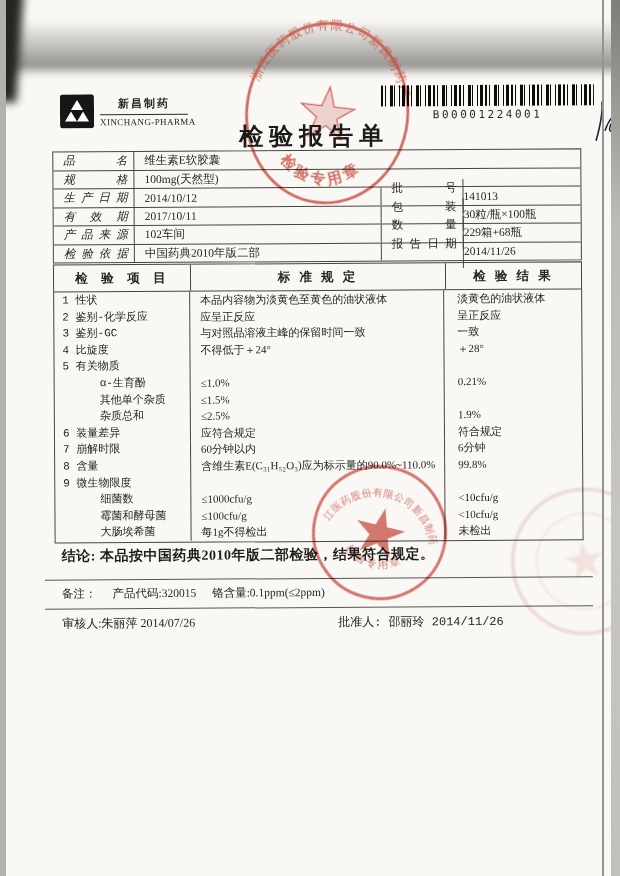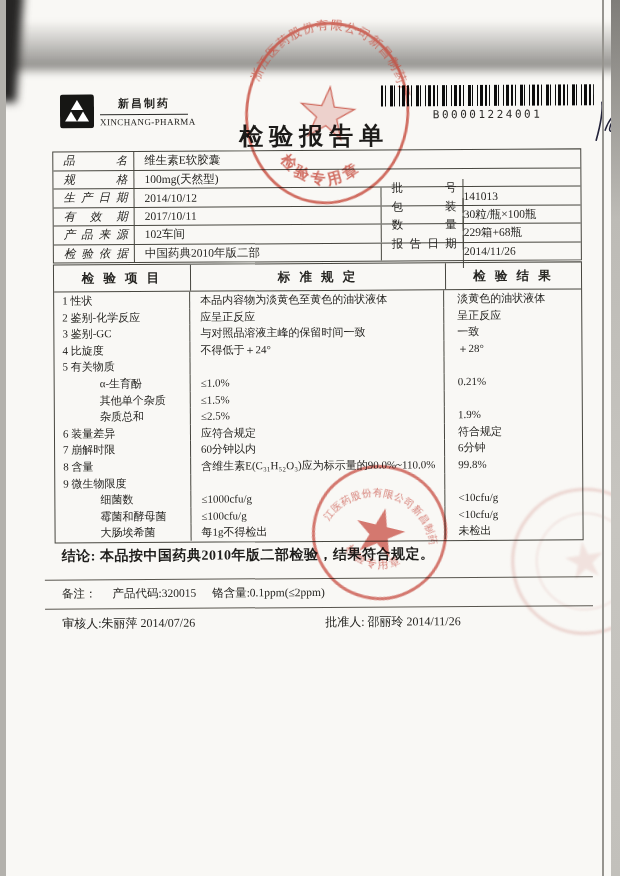--- a/index.html
+++ b/index.html
@@ -55,39 +55,39 @@
   .it-value.split{flex:none;width:236px;border-right:1px solid #47463f;height:100%;display:flex;align-items:center;}
   .it-label2{width:65px;border-right:1px solid #47463f;padding:0 6px 16px 10px;height:100%;display:flex;align-items:center;}
   .it-label2 > span{width:100%;display:inline-block;text-align:justify;text-align-last:justify;}
   .it-value2{flex:1;}
 
   
   .main-table{position:absolute;left:48px;top:263px;width:527px;height:277px;border:1px solid #47463f;font-size:11px;}
   .mt-head{display:flex;height:26px;border-bottom:1px solid #47463f;
     font-size:12.5px;font-weight:bold;letter-spacing:3px;}
   .mt-head .hc{display:flex;align-items:center;justify-content:center;}
-  .c1{width:136px;border-right:1px solid #47463f;}
+  .c1{width:136px;border-right:1px solid #47463f;font-family:Liberation Mono, monospace;}
   .c2{width:254px;border-right:1px solid #47463f;}
   .c3{flex:1;}
   .mt-body{height:249px;}
   .mt-row{display:flex;height:16.6px;line-height:16.6px;}
   .mt-row .c1{padding-left:8px;box-sizing:border-box;white-space:nowrap;}
   .mt-row .c1.sub{padding-left:45px;}
   .mt-row .c2{padding-left:10px;box-sizing:border-box;white-space:nowrap;}
   .mt-row .c3{padding-left:13px;white-space:nowrap;}
 
   .conclusion{position:absolute;left:55px;top:546px;font-size:14px;font-weight:bold;letter-spacing:0.5px;color:#1e1d1b;}
   .rule{position:absolute;left:38px;width:548px;border-top:1.5px solid #59564f;}
   .rule-1{top:578px;}
   .rule-2{top:607px;}
   .remark{position:absolute;left:55px;top:585px;font-size:11.5px;}
   .remark span{margin-right:16px;}
   .signatures{position:absolute;left:0;top:614px;width:620px;font-size:12px;}
   .sig-reviewer{position:absolute;left:55px;white-space:nowrap;}
-  .sig-approver{position:absolute;left:318px;white-space:nowrap;}
+  .sig-approver{position:absolute;left:331px;white-space:nowrap;font-family:Liberation Mono, monospace;}
 
   
   .stamp{position:absolute;mix-blend-mode:multiply;pointer-events:none;}
   .stamp-header{left:228px;top:12px;opacity:0.8;filter:blur(0.3px);transform:rotate(7deg);z-index:6;}
   .stamp-qc{left:298px;top:458px;opacity:0.68;filter:blur(0.6px);transform:rotate(14deg);z-index:6;}
   .stamp-faint{left:498px;top:478px;opacity:0.33;filter:blur(1.2px);transform:rotate(-8deg);z-index:6;}
 </style>
 </head>
 <body>
 

